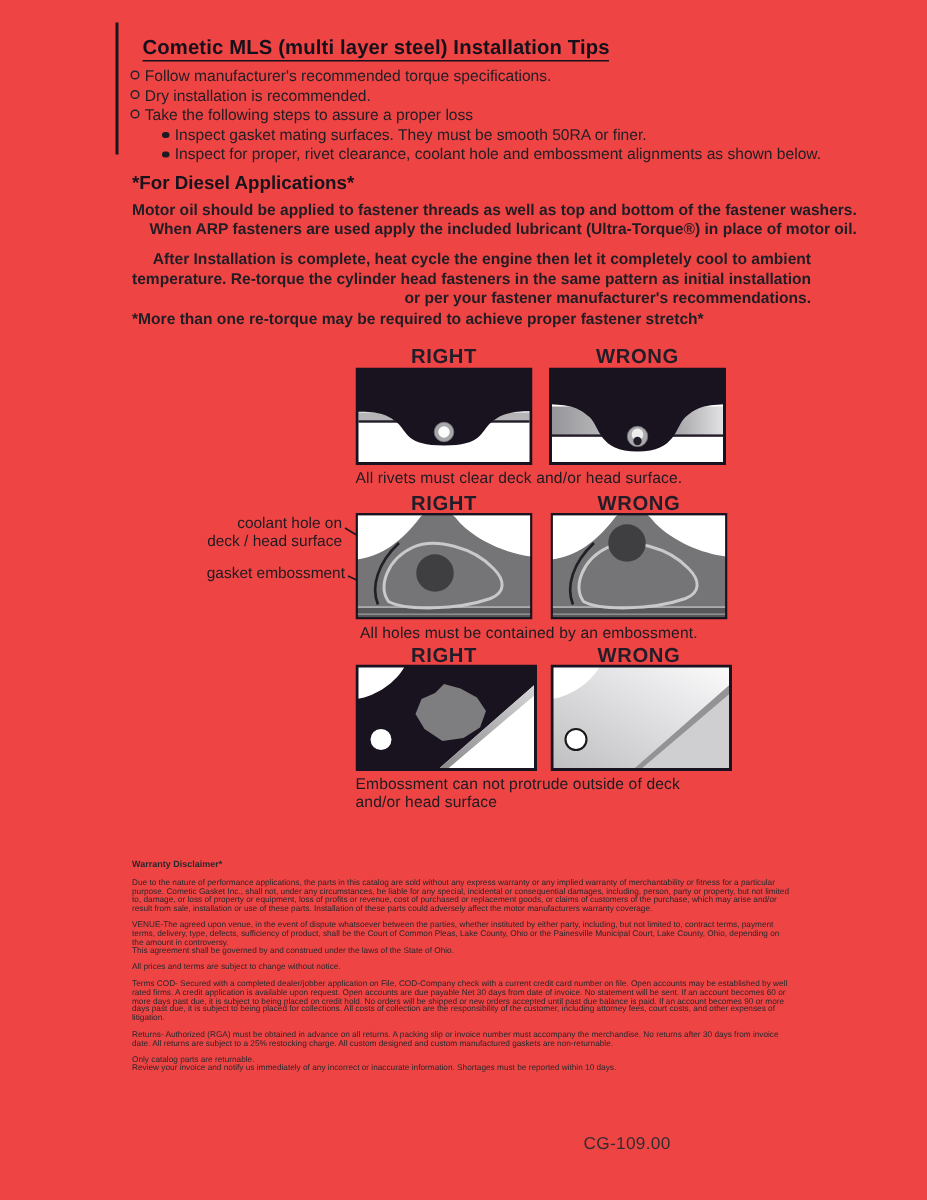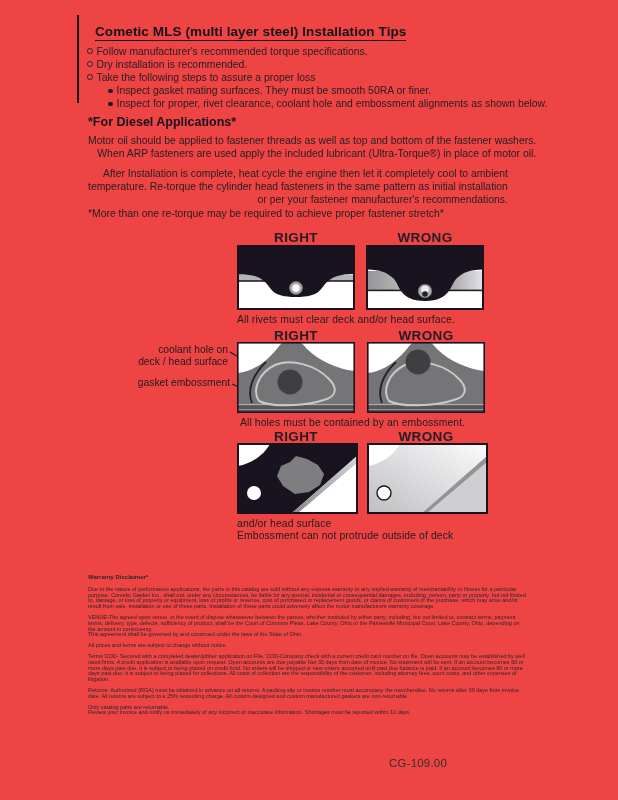--- a/index.html
+++ b/index.html
@@ -15,21 +15,21 @@
   .title{left:95px;top:24px;font-size:13.5px;font-weight:bold;color:#15101a;
          border-bottom:1.4px solid #15101a;padding-bottom:1px;letter-spacing:.1px;}
   .body-txt{font-size:10.4px;line-height:13px;color:#221d24;text-align:right;}
   .blt{left:87px;}
   .blt2{left:108px;}
   .mk-o{display:inline-block;width:3.5px;height:3.5px;border:1px solid #2a242c;border-radius:50%;
         margin-right:4px;vertical-align:1.5px;}
   .mk-f{display:inline-block;width:4.5px;height:4.5px;background:#1f1a22;border-radius:50%;
         margin-right:4px;vertical-align:1px;}
   .h2{left:88px;top:115px;font-size:12.5px;font-weight:bold;color:#17121b;text-align:center;}
-  .para{left:88px;}
+  .para{left:88px;font-weight:bold;}
   .dg-label{width:118px;text-align:center;font-size:13.5px;font-weight:600;color:#231d28;letter-spacing:.4px;}
   .caption{font-size:10.4px;color:#1f1a21;letter-spacing:.1px;}
   .ptr-label{font-size:10.3px;line-height:11.5px;color:#1f1a21;text-align:right;}
   .legal{left:88px;top:575px;width:440px;font-size:5.5px;line-height:5.8px;color:#2b272b;}
   .legal-h{font-weight:bold;font-size:6px;margin-bottom:6px;}
   .lp{margin-bottom:5px;}
   .lp.tight{margin-bottom:0;}
   .footer-code{left:389px;top:757px;font-size:11.5px;color:#332d30;letter-spacing:.2px;}
 </style>
 </head>
@@ -161,22 +161,22 @@
     </defs>
     <rect x="1" y="1" width="119" height="69" fill="#ffffff"></rect>
     <polygon points="57,70 120,16 120,70" fill="#cfcfd1"></polygon>
     <path d="M33,1 H120 V13 L55,70 H1 V23 C14,21 27,12 33,1 Z" fill="url(#gw3)"></path>
     <polygon points="55,70 120,13 120,19 60,70" fill="#939396"></polygon>
     <circle cx="17" cy="50" r="7" fill="#ffffff" stroke="#1a1a1a" stroke-width="1.4"></circle>
     <rect x="1" y="1" width="119" height="69" fill="none" stroke="var(--ink)" stroke-width="2"></rect>
   </svg>
 
   <div class="abs caption" style="left:237px;top:517.5px;line-height:12.5px">
+    <div class="nowrap">Embossment can not protrude outside of deck</div>
     <div class="nowrap">and/or head surface</div>
-    <div class="nowrap">Embossment can not protrude outside of deck</div>
   </div>
 
   <div class="abs legal">
     <div class="legal-h">Warranty Disclaimer*</div>
     <div class="lp tight">Due to the nature of performance applications, the parts in this catalog are sold without any express warranty or any implied warranty of merchantability or fitness for a particular purpose.  Cometic Gasket Inc., shall not, under any circumstances, be liable for any special, incidental or consequential damages, including, person, party or property, but not limited to, damage, or loss of property or equipment, loss of profits or revenue, cost of purchased or replacement goods, or claims of customers of the purchase, which may arise and/or result from sale, installation or use of these parts.  Installation of these parts could adversely affect the motor manufacturers warranty coverage.</div>
     <div style="height:5px"></div>
     <div class="lp tight">VENUE-The agreed upon venue, in the event of dispute whatsoever between the parties, whether instituted by either party, including, but not limited to, contract terms, payment terms, delivery, type, defects, sufficiency of product, shall be the Court of Common Pleas, Lake County, Ohio or the Painesville Municipal Court, Lake County, Ohio, depending on the amount in controversy.</div>
     <div class="lp">This agreement shall be governed by and construed under the laws of the State of Ohio.</div>
     <div class="lp">All prices and terms are subject to change without notice.</div>
     <div class="lp">Terms COD- Secured with a completed dealer/jobber application on File, COD-Company check with a current credit card number on file.  Open accounts may be established by well rated firms.  A credit application is available upon request.  Open accounts are due payable Net 30 days from date of invoice.  No statement will be sent.  If an account becomes 60 or more days past due, it is subject to being placed on credit hold.  No orders will be shipped or new orders accepted until past due balance is paid.  If an account becomes 90 or more days past due, it is subject to being placed for collections.  All costs of collection are the responsibility of the customer, including attorney fees, court costs, and other expenses of litigation.</div>

